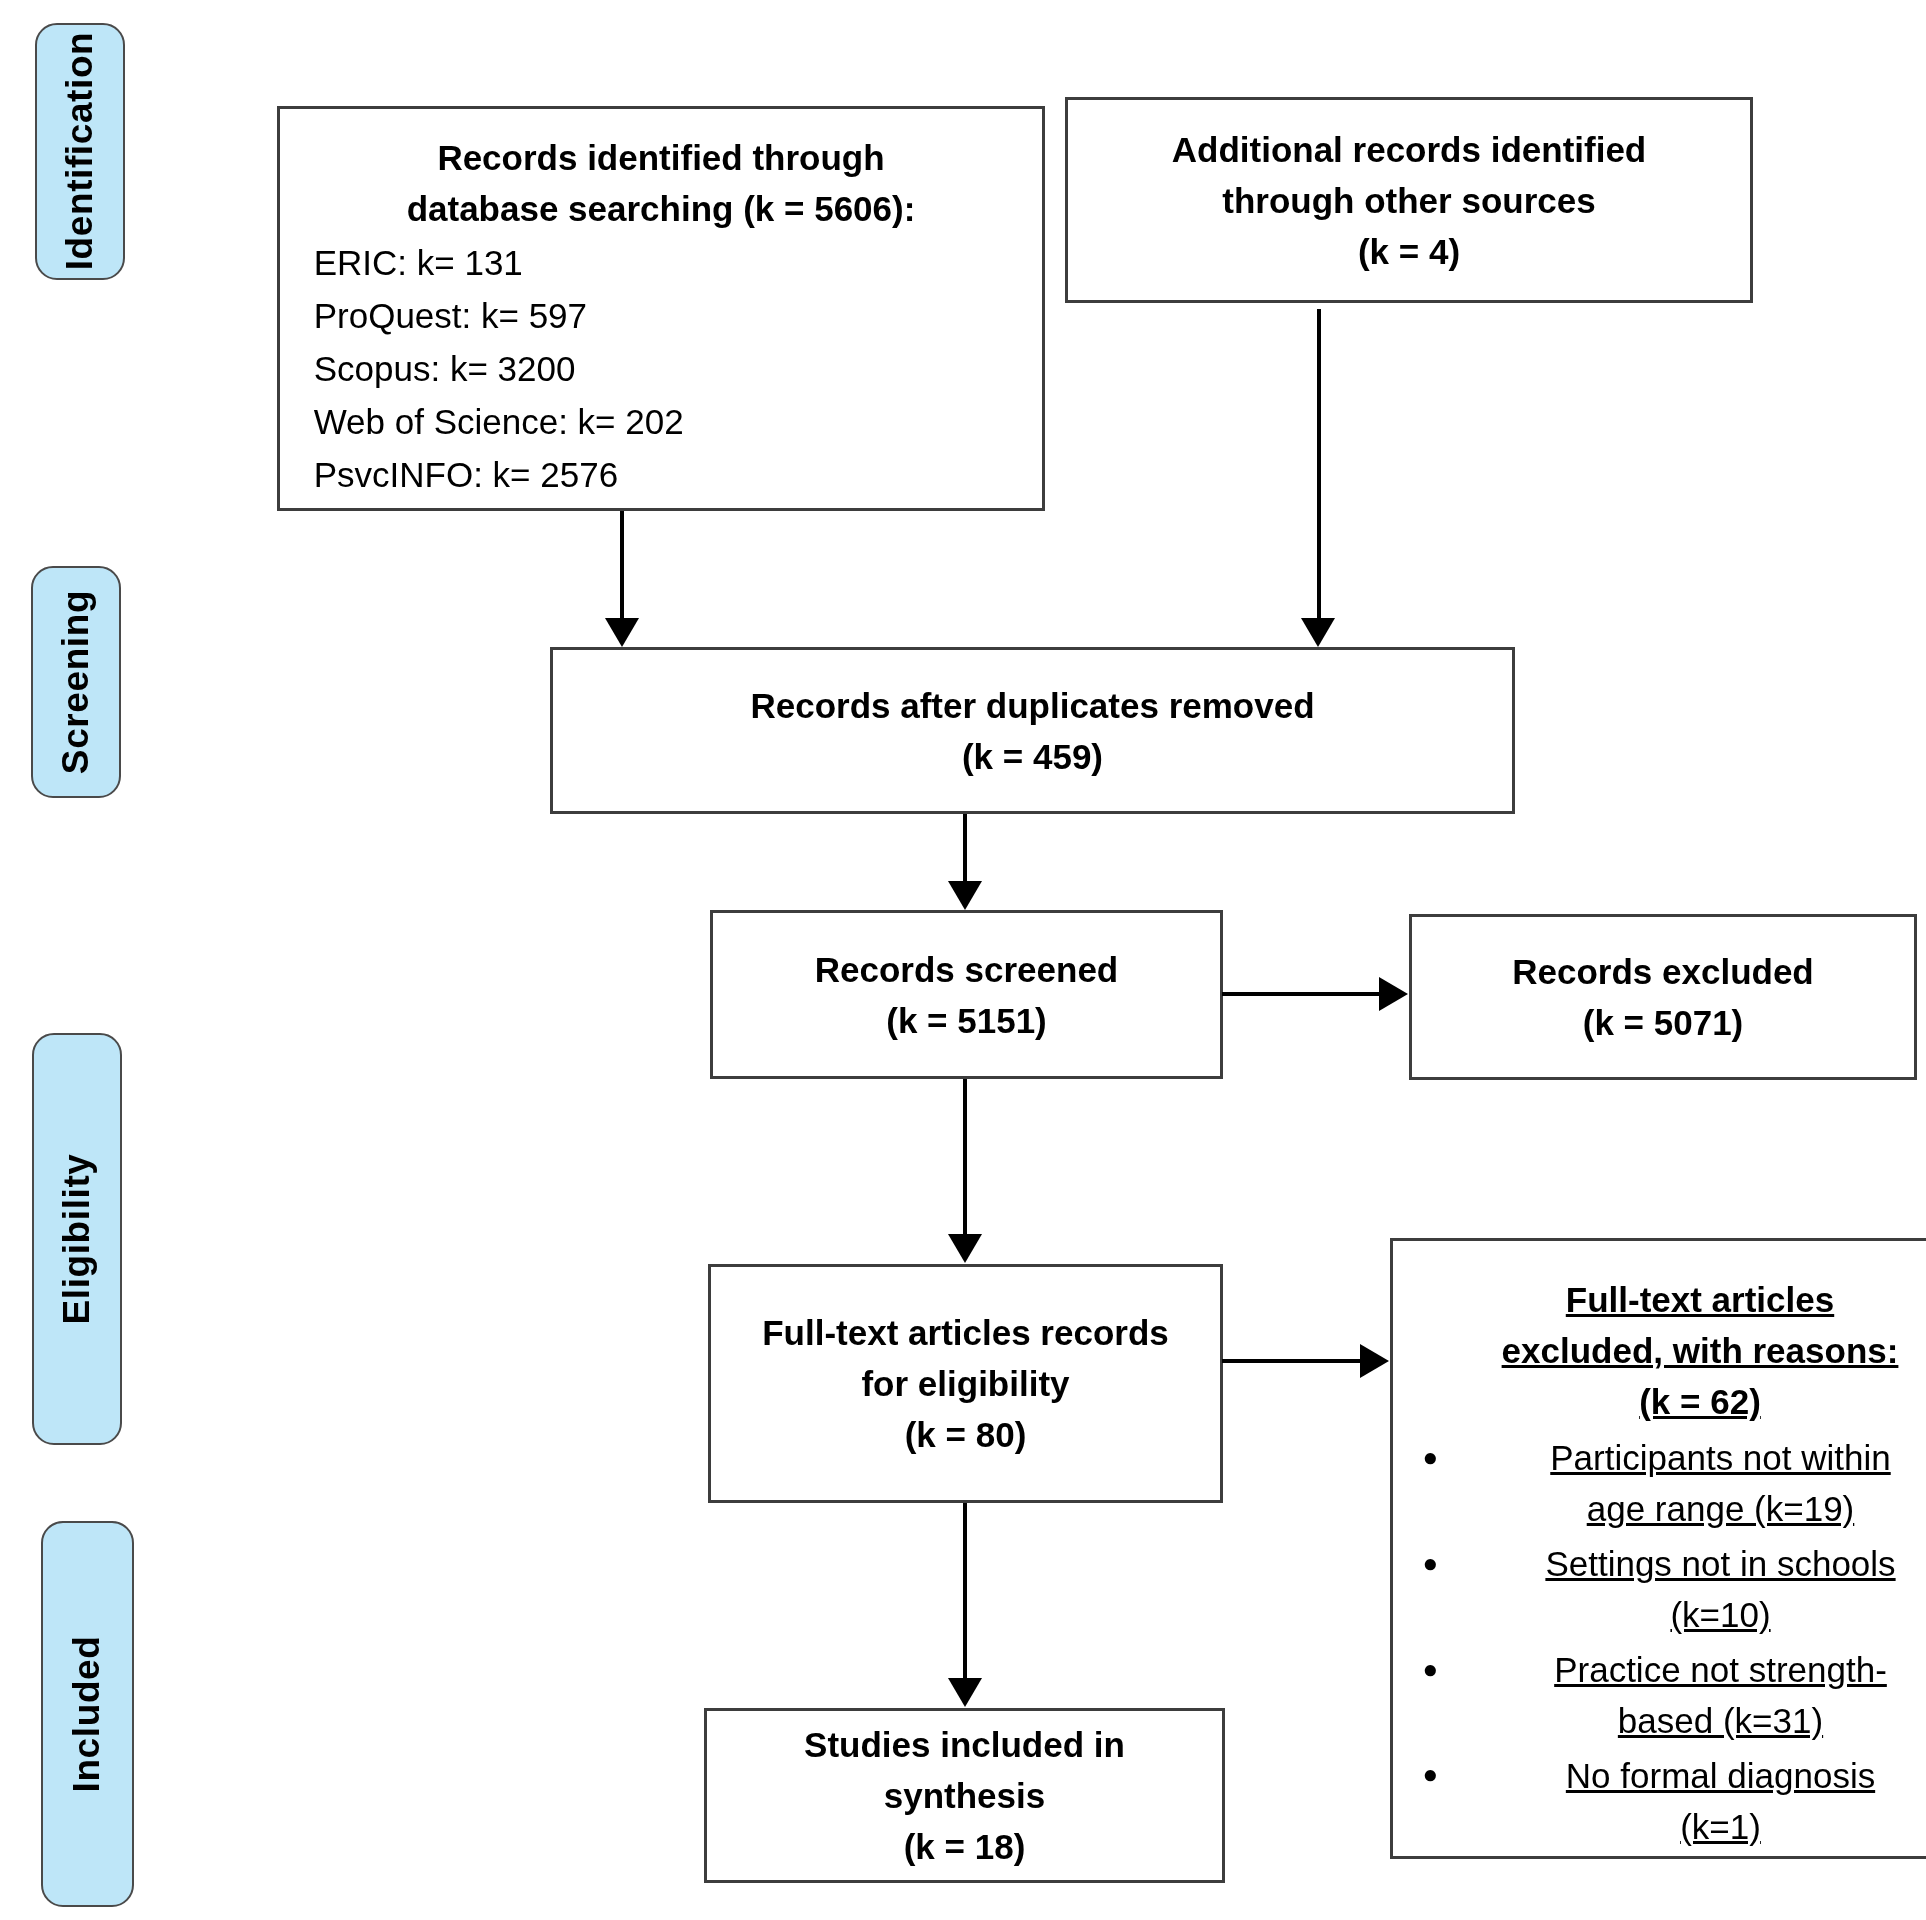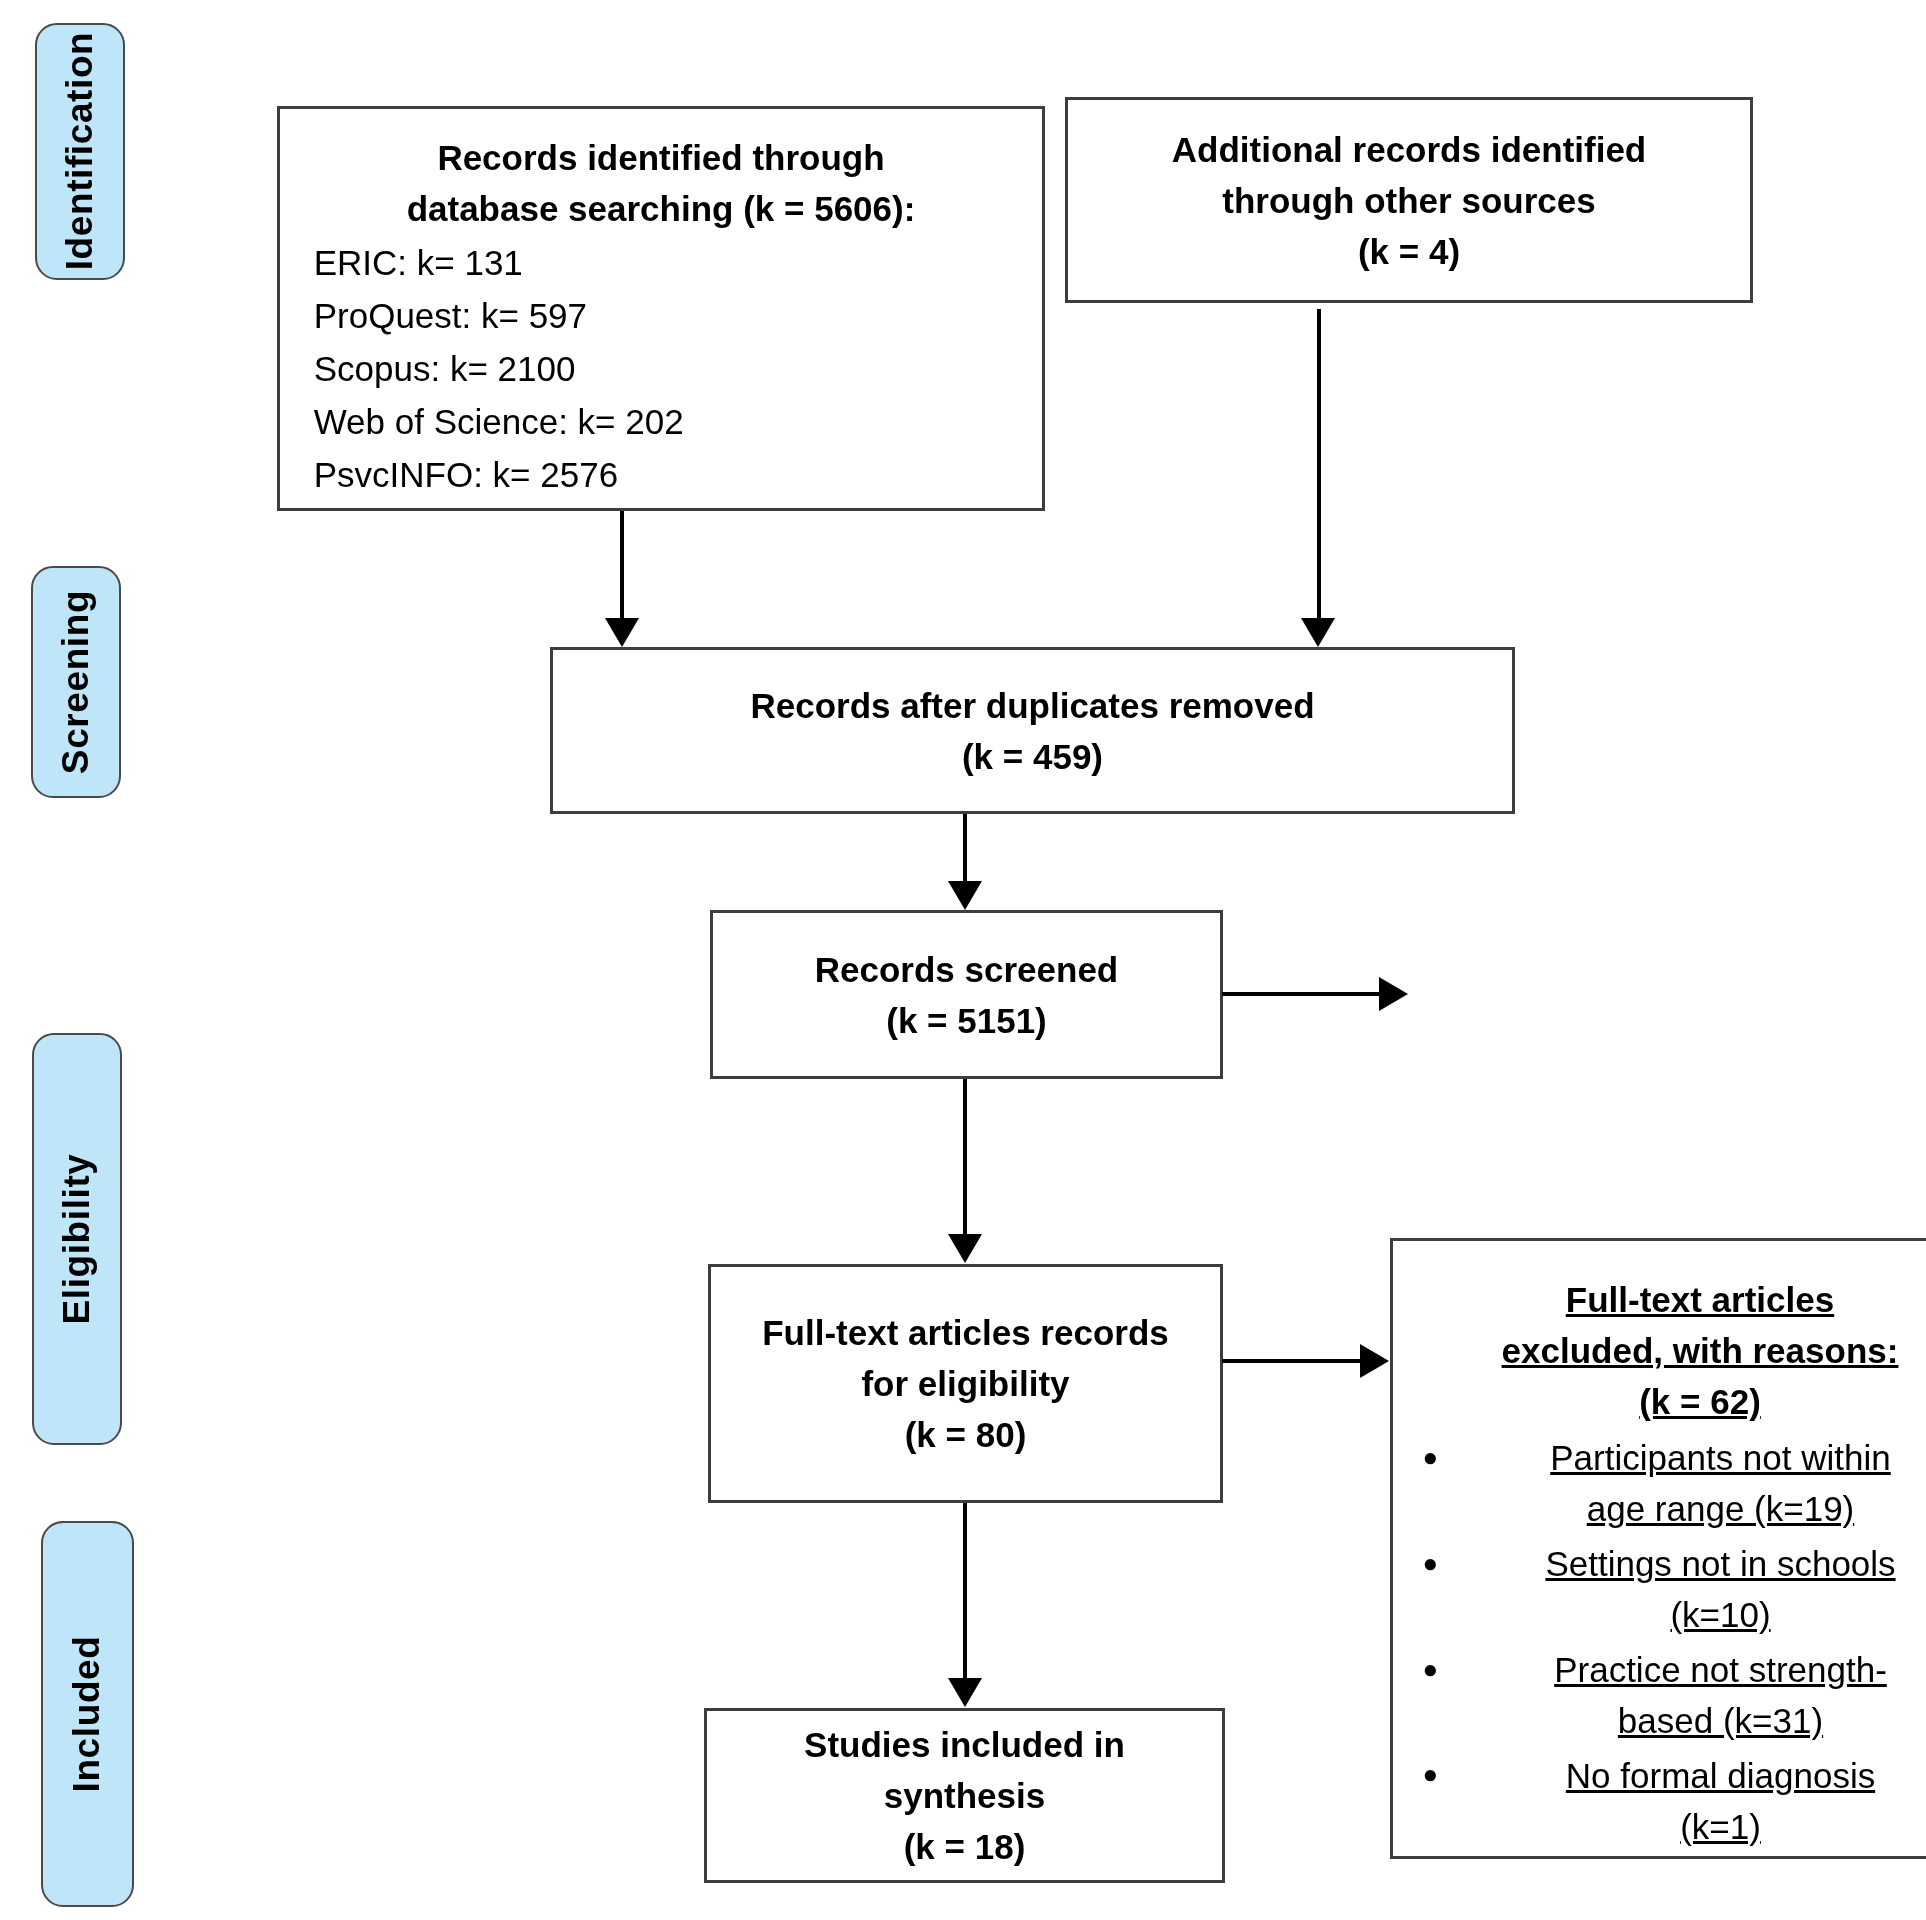--- a/index.html
+++ b/index.html
@@ -132,21 +132,21 @@
   </div>
 
   <div class="fbox abs" id="box-records-identified" style="left:277px; top:106px; width:768px; height:405px;">
     <div class="title-wrap">
       <div class="t">Records identified through</div>
       <div class="t">database searching (k = 5606):</div>
     </div>
     <div class="srcs">
       <div class="plain">ERIC: k= 131</div>
       <div class="plain">ProQuest: k= 597</div>
-      <div class="plain">Scopus: k= 2100</div>
+      <div class="plain">Scopus: k= 3200</div>
       <div class="plain">Web of Science: k= 202</div>
       <div class="plain">PsvcINFO: k= 2576</div>
     </div>
   </div>
 
   <div class="fbox abs" style="left:1065px; top:97px; width:688px; height:206px;">
     <div class="t">Additional records identified</div>
     <div class="t">through other sources</div>
     <div class="t">(k = 4)</div>
   </div>
@@ -154,20 +154,24 @@
   <div class="fbox abs" style="left:550px; top:647px; width:965px; height:167px;">
     <div class="t">Records after duplicates removed</div>
     <div class="t">(k = 459)</div>
   </div>
 
   <div class="fbox abs" style="left:710px; top:910px; width:513px; height:169px;">
     <div class="t">Records screened</div>
     <div class="t">(k = 5151)</div>
   </div>
 
+  <div class="fbox abs" style="left:1409px; top:914px; width:508px; height:166px;">
+    <div class="t">Records excluded</div>
+    <div class="t">(k = 5071)</div>
+  </div>
 
   <div class="fbox abs" style="left:708px; top:1264px; width:515px; height:239px;">
     <div class="t">Full-text articles records</div>
     <div class="t">for eligibility</div>
     <div class="t">(k = 80)</div>
   </div>
 
   <div class="fbox abs" id="box-fulltext-excluded" style="left:1390px; top:1238px; width:620px; height:621px;text-decoration:underline;">
     <div class="title-wrap">
       <div class="t">Full-text articles</div>

